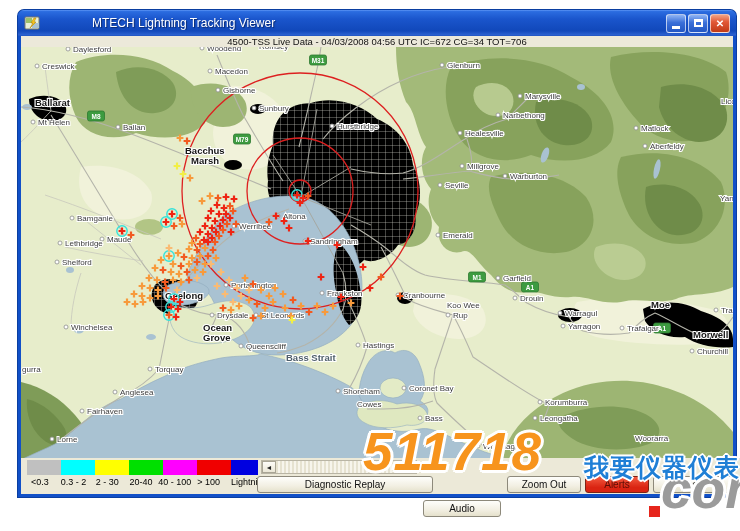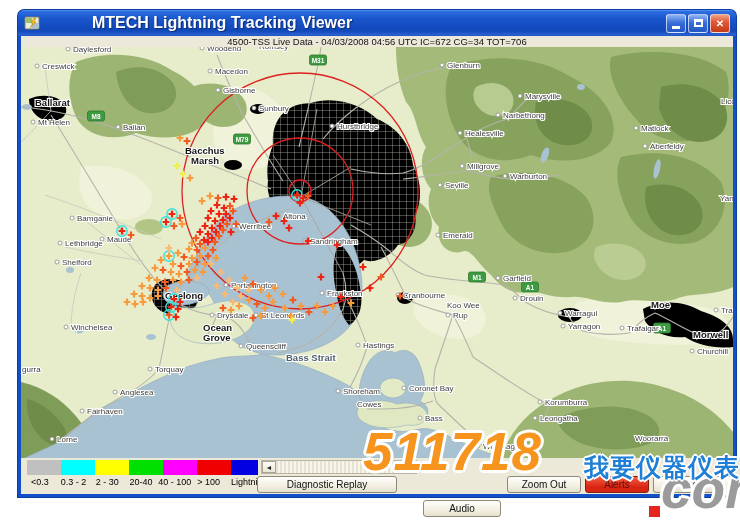--- a/index.html
+++ b/index.html
@@ -4,21 +4,21 @@
 <style>
   html,body{margin:0;padding:0;}
   body{width:740px;height:531px;background:#ffffff;font-family:"Liberation Sans",sans-serif;position:relative;overflow:hidden;}
   #app-window{position:absolute;left:18px;top:10px;width:718px;height:487px;border-radius:6px 6px 0 0;
     box-shadow:0 0 0 1px #0a3ea0;background:#1150c8;}
   
   .titlebar{position:absolute;left:0;top:0;right:0;height:26px;border-radius:6px 6px 0 0;
     background:linear-gradient(180deg,#5e96f5 0%,#2b6ce0 6%,#1a55cc 35%,#1148ba 80%,#2a60cf 95%,#1f53c0 100%);
     display:flex;align-items:center;padding:0 4px;box-sizing:border-box;}
   .titlebar .app-icon{width:16px;height:16px;margin:0 4px 0 2px;flex:0 0 auto;}
-  .titlebar .title-text{color:#ffffff;font-weight:bold;font-size:16px;text-shadow:1px 1px 1px #0a2a70;flex:1;
+  .titlebar .title-text{color:#ffffff;font-weight:normal;font-size:12px;text-shadow:1px 1px 1px #0a2a70;flex:1;
     white-space:nowrap;overflow:hidden;padding-left:48px;}
   .winbtns{display:flex;gap:2px;margin-right:2px;}
   .winbtn{width:20px;height:19px;border-radius:3px;border:1px solid rgba(255,255,255,.65);box-sizing:border-box;
     display:flex;align-items:center;justify-content:center;color:#fff;font-size:10px;font-weight:bold;
     background:linear-gradient(180deg,#8fb4f4,#3a6fd8 45%,#2257c4);cursor:default;}
   .winbtn.close{background:linear-gradient(180deg,#f0a284,#e25937 40%,#c13a16);}
   .winbtn .min-glyph{width:8px;height:3px;background:#fff;margin-top:8px;}
   .winbtn .max-glyph{width:9px;height:8px;border:2px solid #fff;border-top-width:3px;box-sizing:border-box;}
   
   .statusbar{position:absolute;left:3px;top:26px;width:712px;height:11px;background:#ece9da;
@@ -813,21 +813,21 @@
         <div class="lab" style="width: 34px;">40 - 100</div>
         <div class="lab" style="width: 34px;">&gt; 100</div>
         <div class="lab" style="width: 48px;">Lightning</div>
       </div>
 
     <div class="hscroll">
       <span class="scrollarrow">◄</span>
       <span class="scrollarrow right">►</span>
     </div>
 
-    <div class="xpbtn" style="left:236px;width:140px;">Diagnostic Replay</div>
+    <div class="xpbtn" style="left:236px;width:176px;">Diagnostic Replay</div>
     <div class="xpbtn" style="left:402px;width:78px;margin-top:24px;">Audio</div>
     <div class="xpbtn" style="left:486px;width:74px;">Zoom Out</div>
     <div class="xpbtn alert-red" style="left:564px;width:64px;">Alerts</div>
     <div class="xpbtn" style="left:632px;width:80px;">Reset</div>
   </div>
 </div>
 
 <div id="watermark">
   <span class="wm-digits">511718</span>
   <span class="wm-dot"></span>

